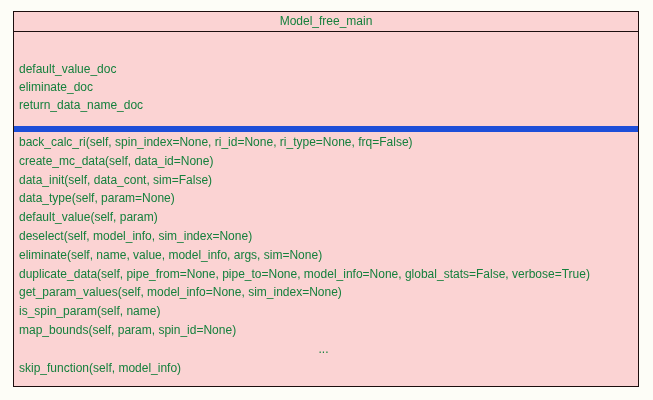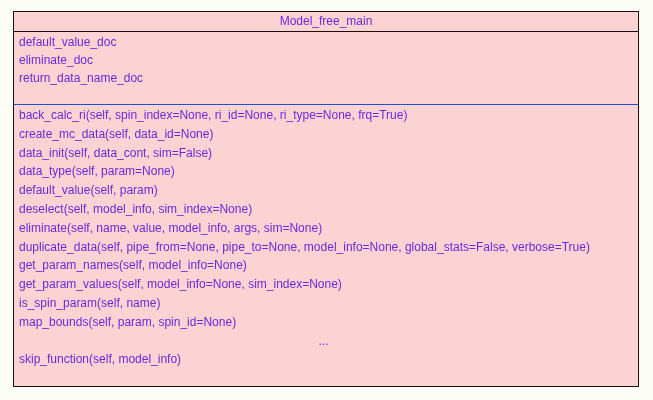--- a/index.html
+++ b/index.html
@@ -18,35 +18,36 @@
   }
   .uml-class {
     position: absolute;
     left: 13px;
     top: 11px;
     width: 626px;
     height: 376px;
     background: #fbd3d3;
     border: 1px solid #1c0e0e;
     box-sizing: border-box;
-    color: #6d28d9;
+    color: #15803d;
     font-size: 12px;
   }
   .uml-title {
     height: 19px;
     line-height: 19px;
     text-align: center;
     border-bottom: 1px solid #1c0e0e;
     font-size: 12px;
   }
   .uml-attrs {
     height: 73px;
-    border-bottom: 1px solid #1d4ed8;
+    border-bottom: 6px solid #1d4ed8;
     box-sizing: border-box;
     padding-top: 1px;
+    margin-top: 27px;
   }
   .uml-attrs .row {
     height: 18px;
     line-height: 18px;
   }
   .uml-methods {
     box-sizing: border-box;
     padding-top: 1px;
   }
   .uml-methods .row {
@@ -72,29 +73,28 @@
 
     <div class="uml-title">Model_free_main</div>
 
     <div class="uml-attrs">
       <div class="row">default_value_doc</div>
       <div class="row">eliminate_doc</div>
       <div class="row">return_data_name_doc</div>
     </div>
 
     <div class="uml-methods">
-      <div class="row">back_calc_ri(self, spin_index=None, ri_id=None, ri_type=None, frq=True)</div>
+      <div class="row">back_calc_ri(self, spin_index=None, ri_id=None, ri_type=None, frq=False)</div>
       <div class="row">create_mc_data(self, data_id=None)</div>
       <div class="row">data_init(self, data_cont, sim=False)</div>
       <div class="row">data_type(self, param=None)</div>
       <div class="row">default_value(self, param)</div>
       <div class="row">deselect(self, model_info, sim_index=None)</div>
       <div class="row">eliminate(self, name, value, model_info, args, sim=None)</div>
       <div class="row">duplicate_data(self, pipe_from=None, pipe_to=None, model_info=None, global_stats=False, verbose=True)</div>
-      <div class="row">get_param_names(self, model_info=None)</div>
       <div class="row">get_param_values(self, model_info=None, sim_index=None)</div>
       <div class="row">is_spin_param(self, name)</div>
       <div class="row">map_bounds(self, param, spin_id=None)</div>
       <div class="row ellipsis">...</div>
       <div class="row">skip_function(self, model_info)</div>
     </div>
 
   </div>
 </div>
 

